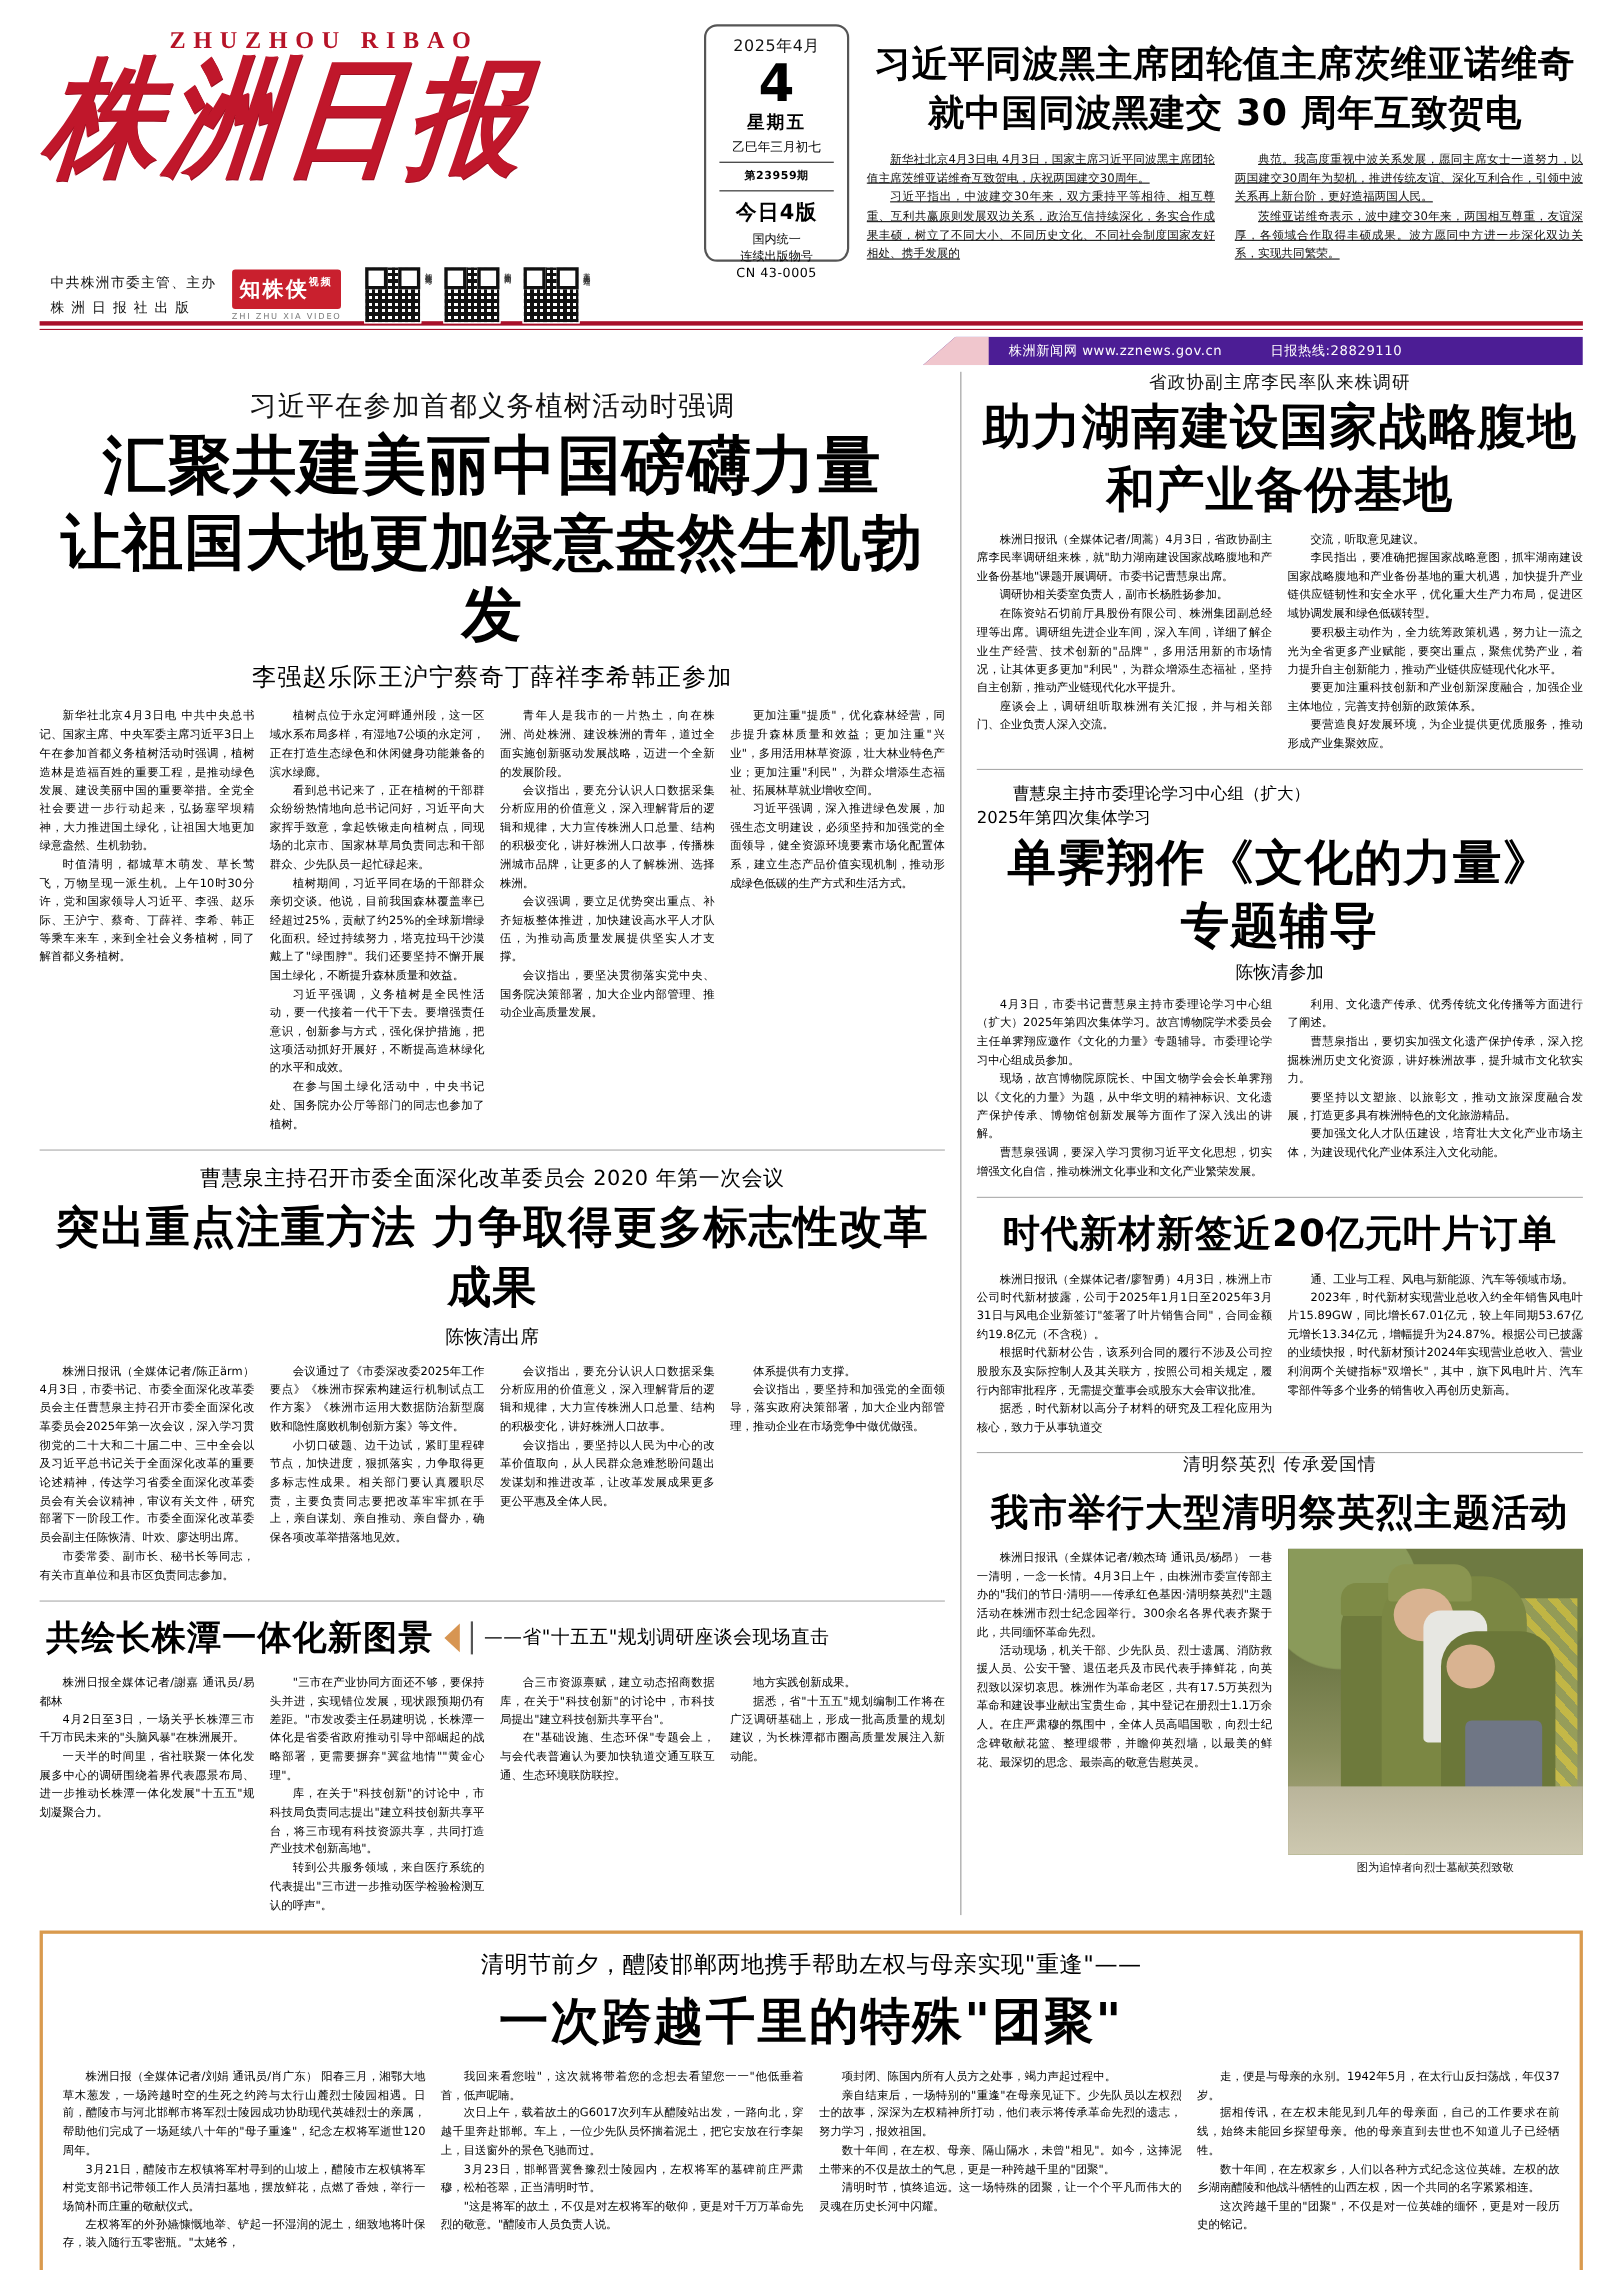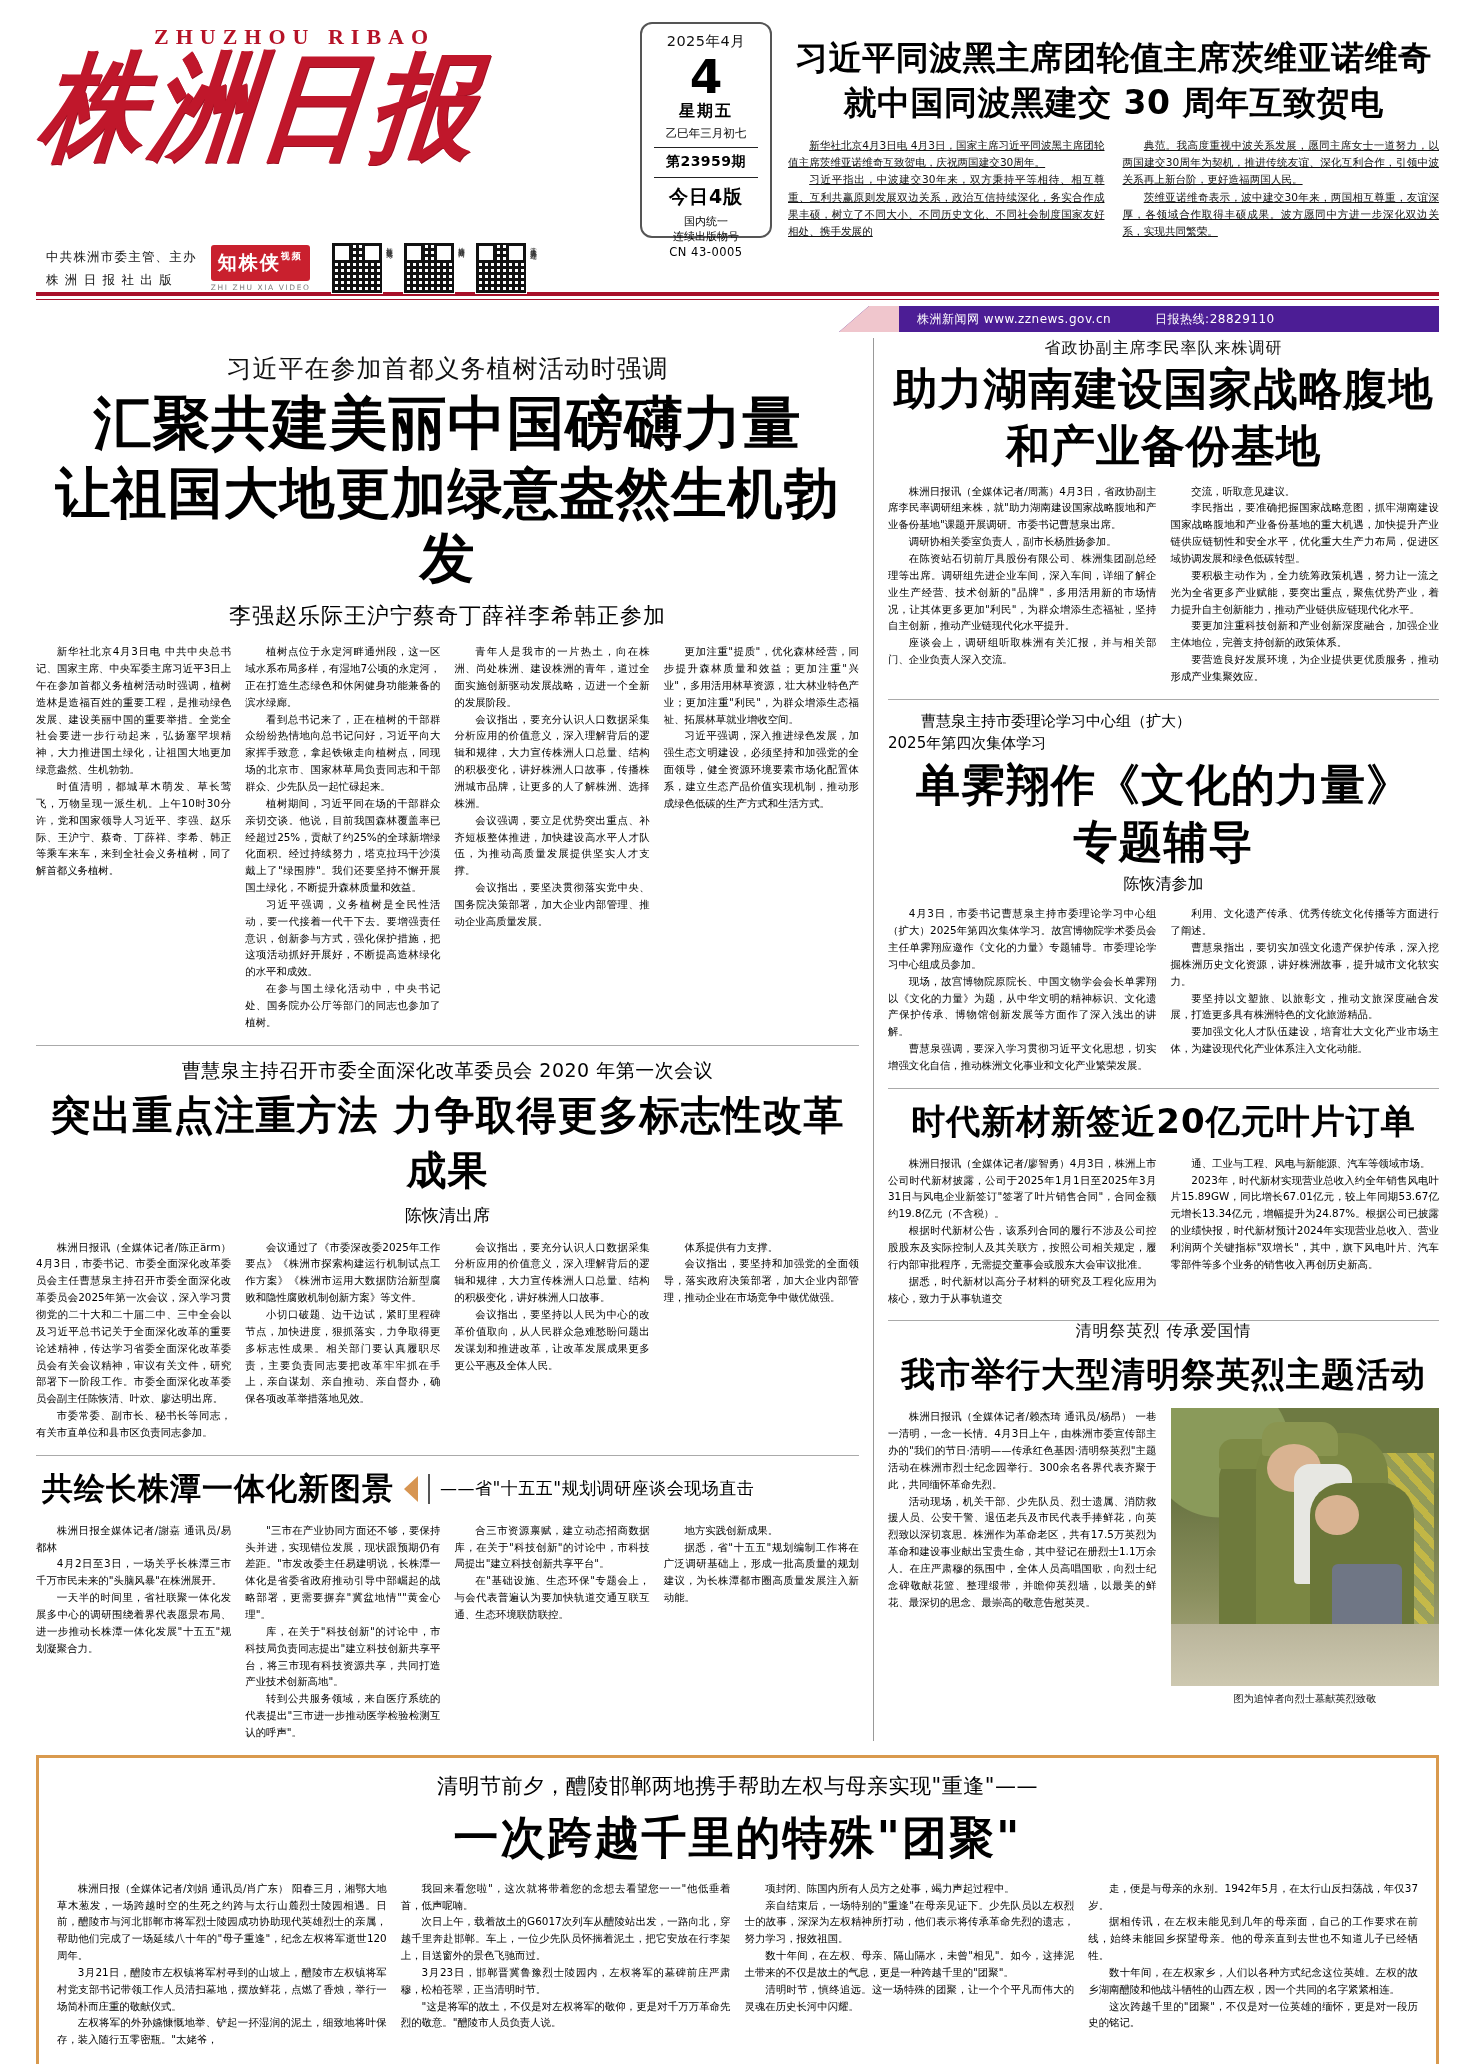--- a/index.html
+++ b/index.html
@@ -61,21 +61,21 @@
   .mh-datebox {
     width: 132px; border: 2px solid #555; border-radius: 12px;
     margin-top: 14px; margin-left: 4px; padding: 8px 4px 10px 4px;
     text-align: center; height: 216px;
   }
   .db-ym { font-size: 14.5px; color:#111; letter-spacing:0.5px; }
   .db-day { font-size: 47px; font-weight: bold; line-height: 1.0; margin: 2px 0 1px; }
   .db-week { font-size: 16px; font-weight:bold; letter-spacing: 2px; }
   .db-lunar { font-size: 11.5px; margin-top: 4px; }
   .db-rule { border-top: 1.5px solid #222; margin: 6px 8px 5px; }
-  .db-issue { font-size: 14px; font-weight: bold; letter-spacing:0.5px;}
+  .db-issue { font-size: 10px; font-weight: bold; letter-spacing:0.5px;}
   .db-pages { font-size: 19px; font-weight: bold; letter-spacing: 1px; margin-top: 6px;}
   .db-cn1 { font-size: 11px; margin-top: 4px; }
   .db-cn2 { font-size: 11px; }
   .db-cn3 { font-size: 11.5px; margin-top: 1px; letter-spacing:0.5px;}
 
   .mh-right { flex: 1; padding-left: 16px; padding-top: 28px; }
   .top-head1 { font-size: 33px; font-weight: bold; letter-spacing: 0.5px; text-align:center; line-height:1.35; }
   .top-head2 { font-size: 33px; font-weight: bold; letter-spacing: 0.5px; text-align:center; line-height:1.35; }
   .top-body { display: flex; gap: 18px; margin-top: 12px; font-size: 10.6px; line-height: 1.62; color: #111; text-align: justify; text-decoration: underline; }
   .top-body > div { flex: 1; }

